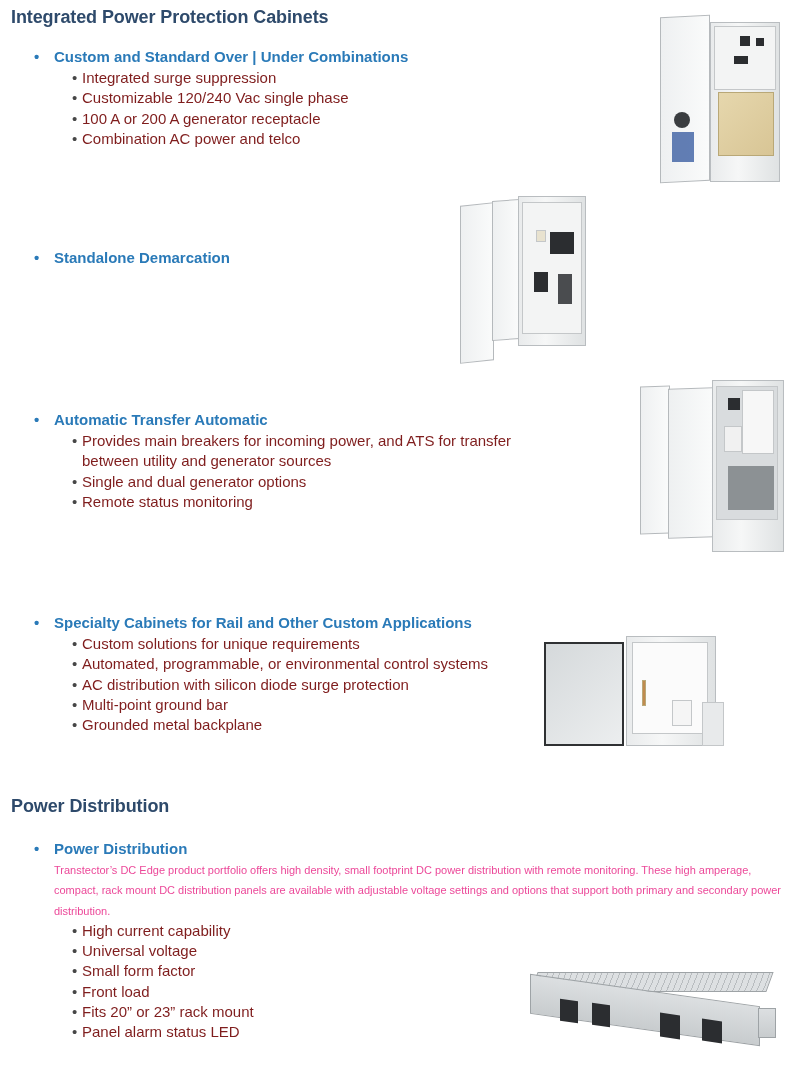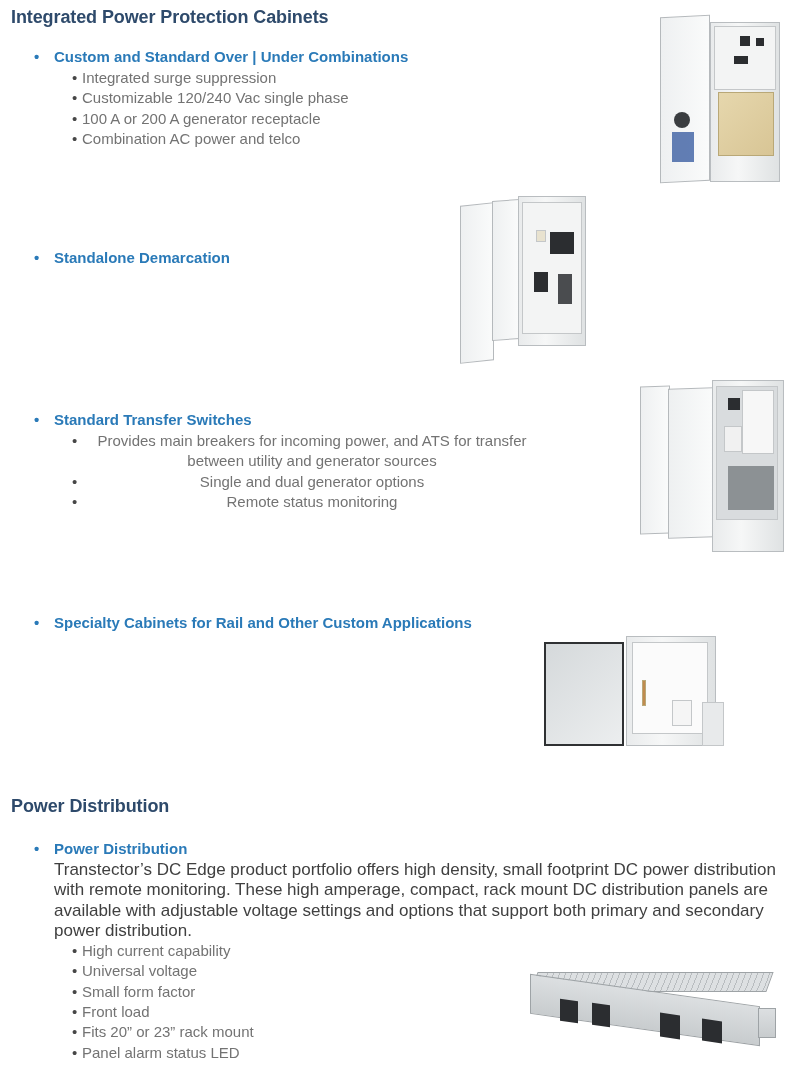--- a/index.html
+++ b/index.html
@@ -20,27 +20,27 @@
     height: 20px;
   }
   .item-head .dot {
     width: 20px; font-size: 15px; color: #2a7ab8;
   }
   .sub {
     list-style: none; margin-left: 38px;
   }
   .sub li {
     position: relative; font-size: 15px; line-height: 20.3px;
-    padding-left: 10px; color: #737373;
+    padding-left: 10px; color: #7f1d1d;
   }
   .sub li::before {
     content: "•"; position: absolute; left: 0; top: 0; color: #474747;
   }
   .para {
-    margin-left: 20px; font-size: 17px; line-height: 20.3px; color: #404040; width: 740px;
+    margin-left: 20px; font-size: 11px; line-height: 20.3px; color: #ec4899; width: 740px;
   }
 
   
   .prod { position: absolute; }
   .cab {
     position: absolute; background: linear-gradient(90deg,#e9ebec,#f6f7f7 40%,#dfe2e3);
     border: 1px solid #b9bdc0;
   }
   .door {
     position: absolute; background: linear-gradient(90deg,#eef0f1,#fafbfb);
@@ -99,23 +99,23 @@
   <div class="inner" style="left:64px;top:10px;width:60px;height:132px;"></div>
   <div class="dark" style="left:92px;top:40px;width:24px;height:22px;"></div>
   <div class="dark" style="left:76px;top:80px;width:14px;height:20px;"></div>
   <div class="dark" style="left:100px;top:82px;width:14px;height:30px;background:#4a4c4f;"></div>
   <div class="inner" style="left:78px;top:38px;width:10px;height:12px;background:#e8e2cf;"></div>
 </div>
 
 <div class="item" style="top:411px;">
   <div class="item-head">
     <span class="dot">•</span>
-    <span>Standard Transfer Switches</span>
+    <span>Automatic Transfer Automatic</span>
   </div>
-  <ul class="sub" style="width:470px;text-align:center;">
+  <ul class="sub" style="width:470px;">
     <li>Provides main breakers for incoming power, and ATS for transfer between utility and generator sources</li>
     <li>Single and dual generator options</li>
     <li>Remote status monitoring</li>
   </ul>
 </div>
 
 <div class="prod" style="left:638px;top:376px;width:148px;height:180px;">
   <div class="door" style="left:2px;top:10px;width:30px;height:148px;transform:skewY(-2deg);"></div>
   <div class="door" style="left:30px;top:12px;width:46px;height:150px;transform:skewY(-2deg);"></div>
   <div class="cab" style="left:74px;top:4px;width:72px;height:172px;"></div>
@@ -124,20 +124,27 @@
   <div class="dark" style="left:90px;top:22px;width:12px;height:12px;"></div>
   <div class="inner" style="left:86px;top:50px;width:18px;height:26px;background:#f1f1f1;"></div>
   <div class="dark" style="left:90px;top:90px;width:46px;height:44px;background:#8c9194;"></div>
 </div>
 
 <div class="item" style="top:614px;">
   <div class="item-head">
     <span class="dot">•</span>
     <span>Specialty Cabinets for Rail and Other Custom Applications</span>
   </div>
+  <ul class="sub">
+    <li>Custom solutions for unique requirements</li>
+    <li>Automated, programmable, or environmental control systems</li>
+    <li>AC distribution with silicon diode surge protection</li>
+    <li>Multi-point ground bar</li>
+    <li>Grounded metal backplane</li>
+  </ul>
 </div>
 
 <div class="prod" style="left:540px;top:630px;width:184px;height:120px;">
   <div class="door" style="left:4px;top:12px;width:80px;height:104px;border:2px solid #2f3133;background:linear-gradient(135deg,#d5d9db,#eceeef);"></div>
   <div class="cab" style="left:86px;top:6px;width:90px;height:110px;"></div>
   <div class="inner" style="left:92px;top:12px;width:76px;height:92px;background:#fbfbfb;"></div>
   <div class="inner" style="left:162px;top:72px;width:22px;height:44px;background:#e8eaeb;"></div>
   <div class="inner" style="left:132px;top:70px;width:20px;height:26px;background:#f5f5f5;"></div>
   <div class="board" style="left:102px;top:50px;width:4px;height:26px;background:#c08a4e;"></div>
 </div>

